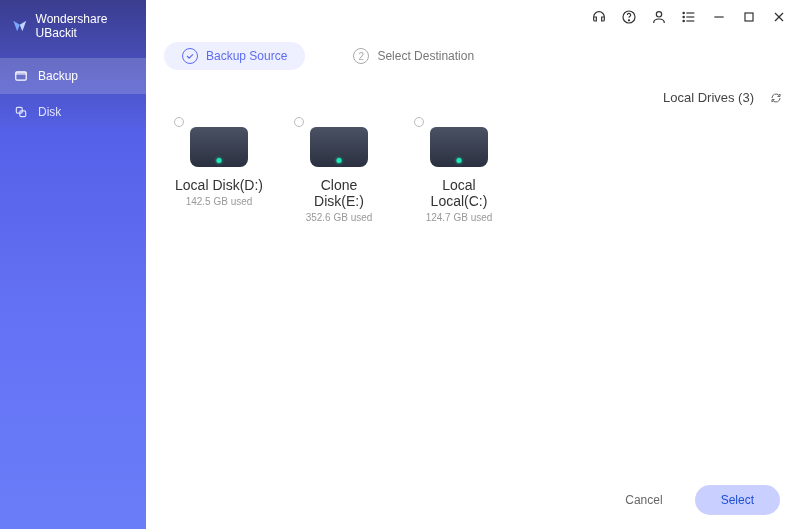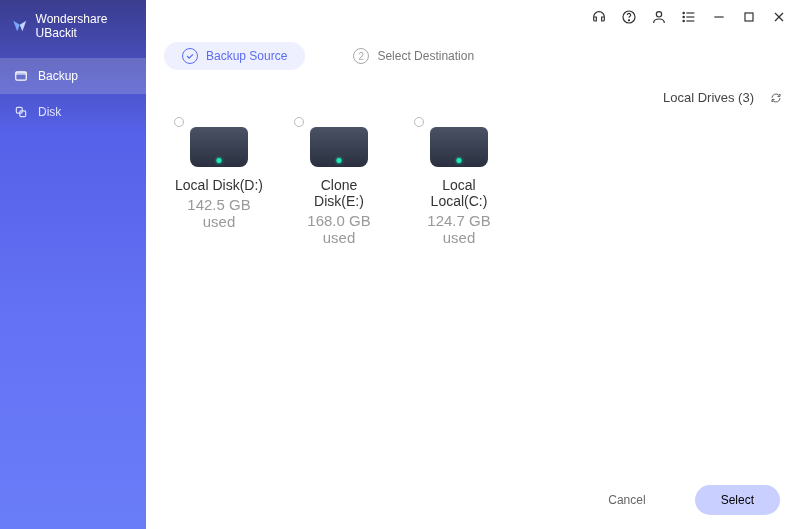--- a/index.html
+++ b/index.html
@@ -26,25 +26,25 @@
 .content { flex: 1; padding: 0 18px; overflow: auto; }
 .section-head { display: flex; align-items: center; gap: 16px; font-size: 13px; color: #444; margin-bottom: 18px; justify-content: flex-end; }
 .refresh-icon { width: 12px; height: 12px; cursor: pointer; color: #666; }
 .drive-grid { display: flex; gap: 30px; padding-left: 10px; margin-bottom: 30px; }
 .drive { width: 90px; display: flex; flex-direction: column; align-items: center; position: relative; cursor: pointer; }
 .drive-radio { position: absolute; top: -6px; left: 0; width: 10px; height: 10px; border: 1px solid #bbb; border-radius: 50%; background: #fff; }
 .drive-img { width: 58px; height: 40px; margin-top: 4px; margin-bottom: 10px; }
 .drive-body { width: 100%; height: 100%; background: linear-gradient(180deg, #4a5263 0%, #2a3040 100%); border-radius: 6px 6px 8px 8px; position: relative; }
 .drive-body::after { content: ''; position: absolute; bottom: 4px; left: 50%; transform: translateX(-50%); width: 5px; height: 5px; background: #1de9b6; border-radius: 50%; box-shadow: 0 0 3px #1de9b6; }
 .drive-name { font-size: 14px; color: #333; text-align: center; margin-bottom: 3px; }
-.drive-size { font-size: 15px; color: #999; text-align: center; }
-.footer { position: absolute; bottom: 0; left: 0; right: 0; display: flex; justify-content: flex-end; gap: 23px; padding: 14px 20px; }
+.drive-size { font-size: 10px; color: #999; text-align: left; }
+.footer { position: absolute; bottom: 0; left: 0; right: 0; display: flex; justify-content: flex-end; gap: 6px; padding: 14px 20px; }
 .btn { padding: 8px 26px; border-radius: 18px; font-size: 12px; border: none; cursor: pointer; }
 .btn-cancel { background: transparent; color: #666; }
-.btn-select { background: #c9d0ff; color: #000000; }
+.btn-select { background: #c9d0ff; color: #1d4ed8; }
 </style>
 </head>
 <body>
 
 <div class="sidebar">
   <div class="brand">
     <svg class="brand-logo" viewBox="0 0 24 24">
         <path fill="#7aa8ff" d="M2 4 L8 20 L12 10 Z"></path>
         <path fill="#c3d6ff" d="M12 10 L16 20 L22 4 Z"></path>
       </svg>
@@ -146,21 +146,21 @@
           </div>
         <div class="drive-name">Local Disk(D:)</div>
         <div class="drive-size">142.5 GB used</div>
       </div>
       <div class="drive">
         <span class="drive-radio"></span>
         <div class="drive-img">
             <div class="drive-body"></div>
           </div>
         <div class="drive-name">Clone Disk(E:)</div>
-        <div class="drive-size">168.0 GB used</div>
+        <div class="drive-size">352.6 GB used</div>
       </div>
       <div class="drive">
         <span class="drive-radio"></span>
         <div class="drive-img">
             <div class="drive-body"></div>
           </div>
         <div class="drive-name">Local Local(C:)</div>
         <div class="drive-size">124.7 GB used</div>
       </div>
     </div>

